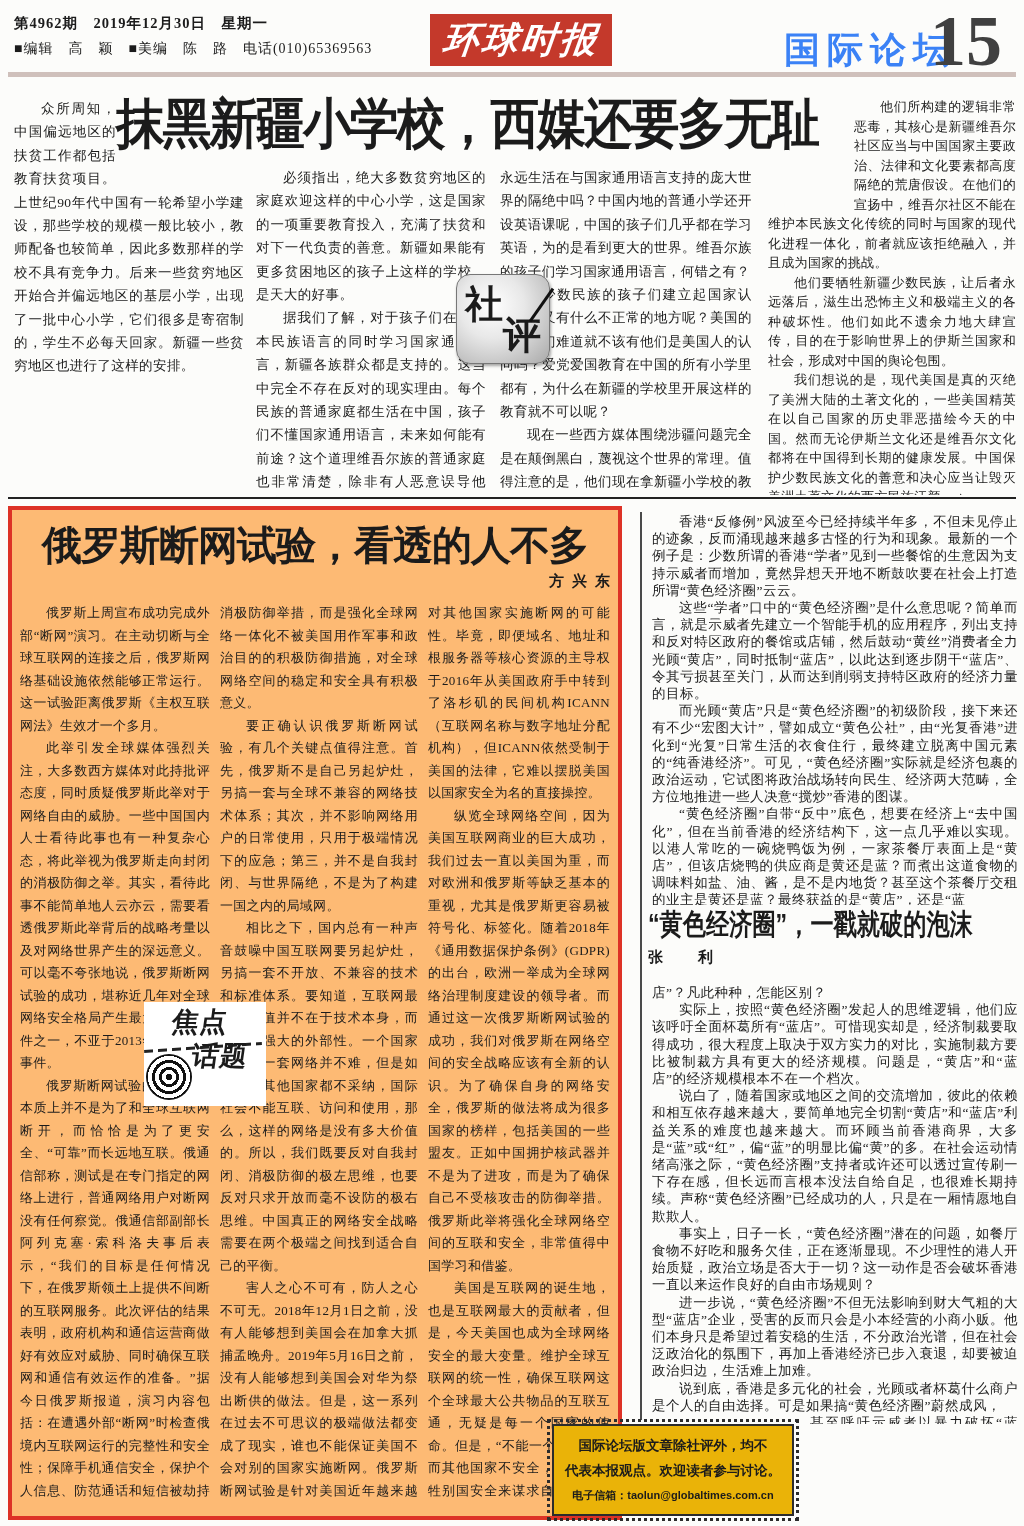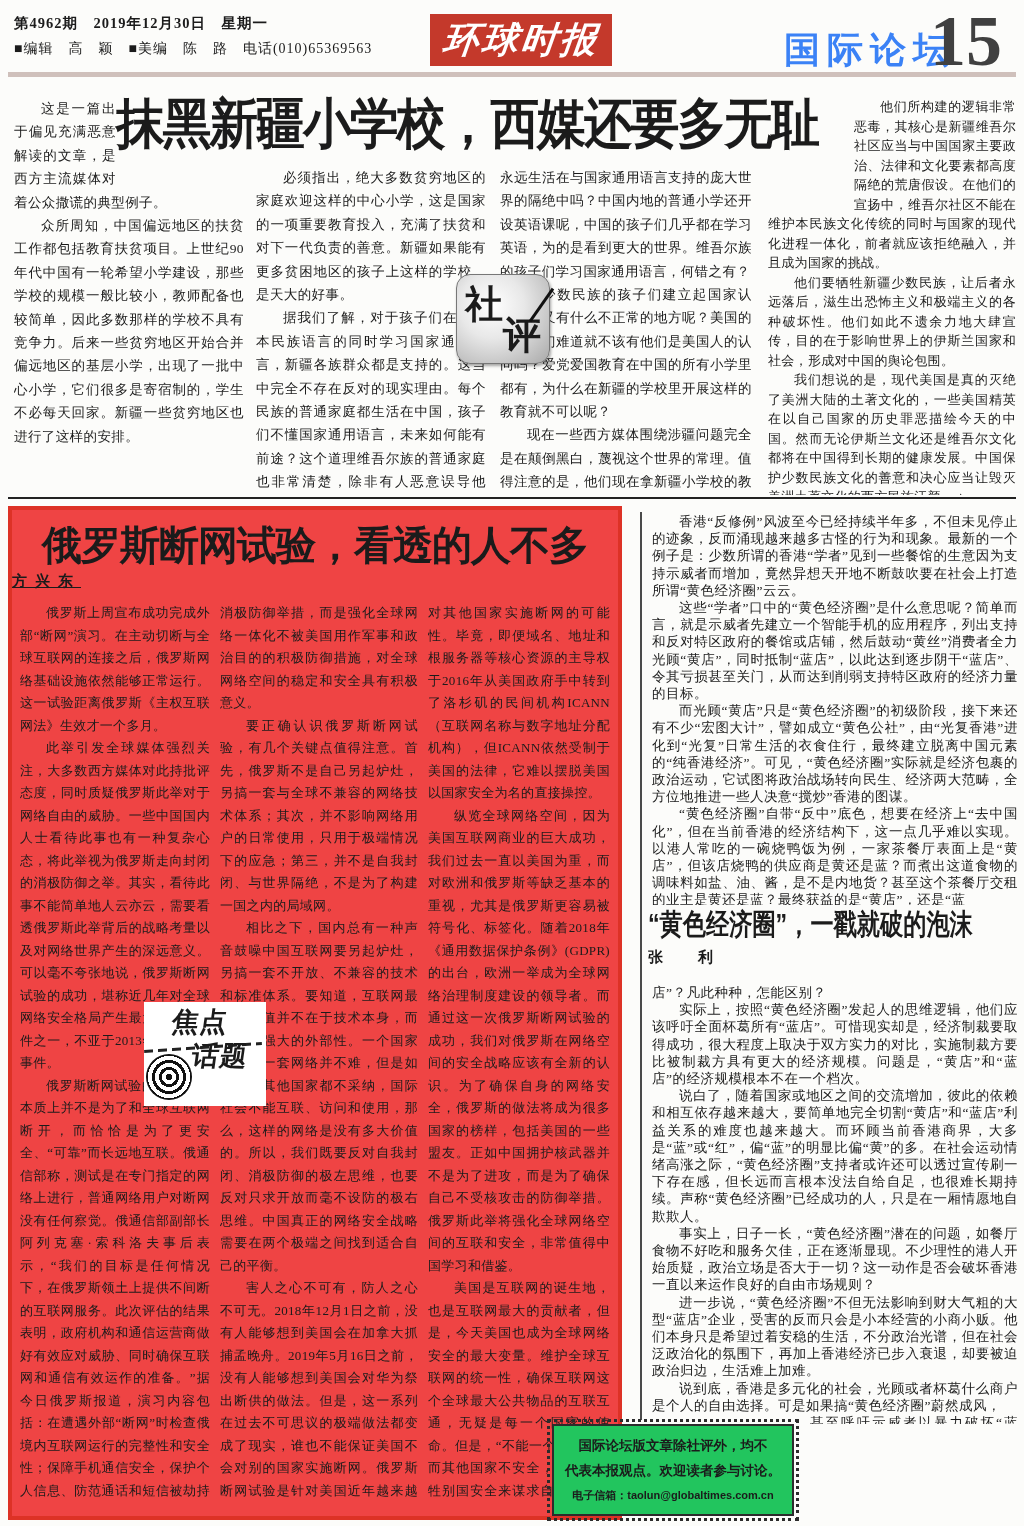--- a/index.html
+++ b/index.html
@@ -40,25 +40,25 @@
   .t-col4{left:768px;top:97px;width:248px;height:398px;font-size:13px;line-height:19.5px;letter-spacing:.3px;font-family:Liberation Serif, serif;}
   .t-col4 .hl-spacer{float:left;width:86px;height:100px;}
   
   .soceval{left:456px;top:274px;width:92px;height:88px;border-radius:14px;
     background:radial-gradient(circle at 38% 35%,#ffffff 0%,#e8e8e8 40%,#a9a9a9 100%);
     border:1px solid #777;box-shadow:1px 2px 3px rgba(0,0,0,.35);z-index:5;}
   .soceval .c1{position:absolute;left:8px;top:4px;font-size:38px;font-weight:900;font-family:"Liberation Serif",serif;}
   .soceval .c2{position:absolute;right:8px;bottom:2px;font-size:38px;font-weight:900;font-family:"Liberation Serif",serif;}
   .soceval .pen{position:absolute;right:6px;top:10px;width:3px;height:40px;background:#111;transform:rotate(35deg);}
   
-  .red-box{left:8px;top:506px;width:606px;height:1006px;border:4px solid #dd3226;background:#ef4444;z-index:1;}
+  .red-box{left:8px;top:506px;width:606px;height:1006px;border:4px solid #dd3226;background:#fdba74;z-index:1;}
   .r-headline{position:absolute;left:0;top:12px;width:100%;text-align:center;font-size:40px;
     font-weight:900;font-family:"Liberation Sans",sans-serif;white-space:nowrap;letter-spacing:-1px;line-height:46px;}
-  .r-author{position:absolute;left:0;top:62px;width:100%;text-align:left;font-size:15px;
-    font-weight:bold;letter-spacing:8px;text-decoration:underline;}
+  .r-author{position:absolute;left:0;top:62px;width:100%;text-align:right;font-size:15px;
+    font-weight:bold;letter-spacing:8px;}
   .r-col{font-size:13px;line-height:22.5px;letter-spacing:.3px;}
   .r-col1{left:8px;top:92px;width:190px;height:902px;}
   .r-col2{left:208px;top:92px;width:198px;height:902px;}
   .r-col3{left:416px;top:92px;width:182px;height:902px;}
   
   .focus-badge{left:132px;top:492px;width:122px;height:104px;background:#fff;z-index:6;}
   .focus-badge .w1{position:absolute;left:28px;top:2px;font-size:27px;font-weight:900;
     font-family:"Liberation Sans",sans-serif;transform:skewX(-8deg);letter-spacing:1px;}
   .focus-badge .w2{position:absolute;left:48px;top:36px;font-size:27px;font-weight:900;
     font-family:"Liberation Sans",sans-serif;transform:skewX(-8deg);letter-spacing:1px;}
@@ -69,21 +69,21 @@
   
   .g-text{font-size:13.5px;line-height:17.2px;letter-spacing:.5px;}
   .g-intro{left:652px;top:513px;width:366px;height:392px;}
   .g-headline{left:648px;top:906px;width:372px;font-size:29px;font-weight:900;
     font-family:"Liberation Sans",sans-serif;white-space:nowrap;transform:scaleX(.8);
     transform-origin:left top;line-height:36px;}
   .g-author{left:648px;top:948px;width:370px;text-align:left;font-size:15px;font-weight:bold;letter-spacing:10px;}
   .g-body{left:652px;top:984px;width:366px;height:440px;}
   .g-tail{display:block;padding-left:158px;text-indent:0;}
   
-  .contact{left:552px;top:1424px;width:238px;height:88px;background:#22c55e;
+  .contact{left:552px;top:1424px;width:238px;height:88px;background:#eab308;
     border:2px solid #2c2c2c;outline:3px dotted #2c2c2c;outline-offset:2px;z-index:10;
     display:flex;flex-direction:column;justify-content:center;align-items:center;}
   .contact div{font-size:13.5px;font-weight:bold;line-height:25px;text-align:center;
     font-family:"Liberation Sans",sans-serif;white-space:nowrap;}
   .contact .email{font-size:11px;}
 </style>
 </head>
 <body>
 
 <div class="abs issue-line">第4962期　2019年12月30日　星期一</div>
@@ -92,21 +92,21 @@
   <span>环球时报</span>
 </div>
 <div class="abs section-title">国际论坛</div>
 <div class="abs page-num">15</div>
 <div class="abs header-band"></div>
 
 <div class="abs t-headline">抹黑新疆小学校，西媒还要多无耻</div>
 
 <div class="col t-col1 cont-none">
   <span class="hl-spacer"></span>
-  <span><p>这是一篇出于偏见充满恶意解读的文章，是西方主流媒体对着公众撒谎的典型例子。</p><p>众所周知，中国偏远地区的扶贫工作都包括教育扶贫项目。上世纪90年代中国有一轮希望小学建设，那些学校的规模一般比较小，教师配备也较简单，因此多数那样的学校不具有竞争力。后来一些贫穷地区开始合并偏远地区的基层小学，出现了一批中心小学，它们很多是寄宿制的，学生不必每天回家。新疆一些贫穷地区也进行了这样的安排。</p></span>
+  <span><p>众所周知，中国偏远地区的扶贫工作都包括教育扶贫项目。上世纪90年代中国有一轮希望小学建设，那些学校的规模一般比较小，教师配备也较简单，因此多数那样的学校不具有竞争力。后来一些贫穷地区开始合并偏远地区的基层小学，出现了一批中心小学，它们很多是寄宿制的，学生不必每天回家。新疆一些贫穷地区也进行了这样的安排。</p></span>
 </div>
 <div class="col t-col2">
   <span><p>必须指出，绝大多数贫穷地区的家庭欢迎这样的中心小学，这是国家的一项重要教育投入，充满了扶贫和对下一代负责的善意。新疆如果能有更多贫困地区的孩子上这样的学校，是天大的好事。</p><p>据我们了解，对于孩子们在掌握本民族语言的同时学习国家通用语言，新疆各族群众都是支持的。这当中完全不存在反对的现实理由。每个民族的普通家庭都生活在中国，孩子们不懂国家通用语言，未来如何能有前途？这个道理维吾尔族的普通家庭也非常清楚，除非有人恶意误导他们，没有人会认为这是对他们民族文化的破坏。</p></span>
 </div>
 <div class="col t-col3 cont">
   <span><p>永远生活在与国家通用语言支持的庞大世界的隔绝中吗？中国内地的普通小学还开设英语课呢，中国的孩子们几乎都在学习英语，为的是看到更大的世界。维吾尔族的孩子们学习国家通用语言，何错之有？</p><p>让少数民族的孩子们建立起国家认同，这又有什么不正常的地方呢？美国的小孩子们难道就不该有他们是美国人的认同吗？爱党爱国教育在中国的所有小学里都有，为什么在新疆的学校里开展这样的教育就不可以呢？</p><p>现在一些西方媒体围绕涉疆问题完全是在颠倒黑白，蔑视这个世界的常理。值得注意的是，他们现在拿新疆小学校的教育开刀，有可能是试图开辟抹黑新疆的一个新方向。</p></span>
 </div>
 <div class="col t-col4">
   <span class="hl-spacer"></span>
   <span><p>他们所构建的逻辑非常恶毒，其核心是新疆维吾尔社区应当与中国国家主要政治、法律和文化要素都高度隔绝的荒唐假设。在他们的宣扬中，维吾尔社区不能在维护本民族文化传统的同时与国家的现代化进程一体化，前者就应该拒绝融入，并且成为国家的挑战。</p><p>他们要牺牲新疆少数民族，让后者永远落后，滋生出恐怖主义和极端主义的各种破坏性。他们如此不遗余力地大肆宣传，目的在于影响世界上的伊斯兰国家和社会，形成对中国的舆论包围。</p><p>我们想说的是，现代美国是真的灭绝了美洲大陆的土著文化的，一些美国精英在以自己国家的历史罪恶描绘今天的中国。然而无论伊斯兰文化还是维吾尔文化都将在中国得到长期的健康发展。中国保护少数民族文化的善意和决心应当让毁灭美洲土著文化的西方民族汗颜。▲</p></span>

